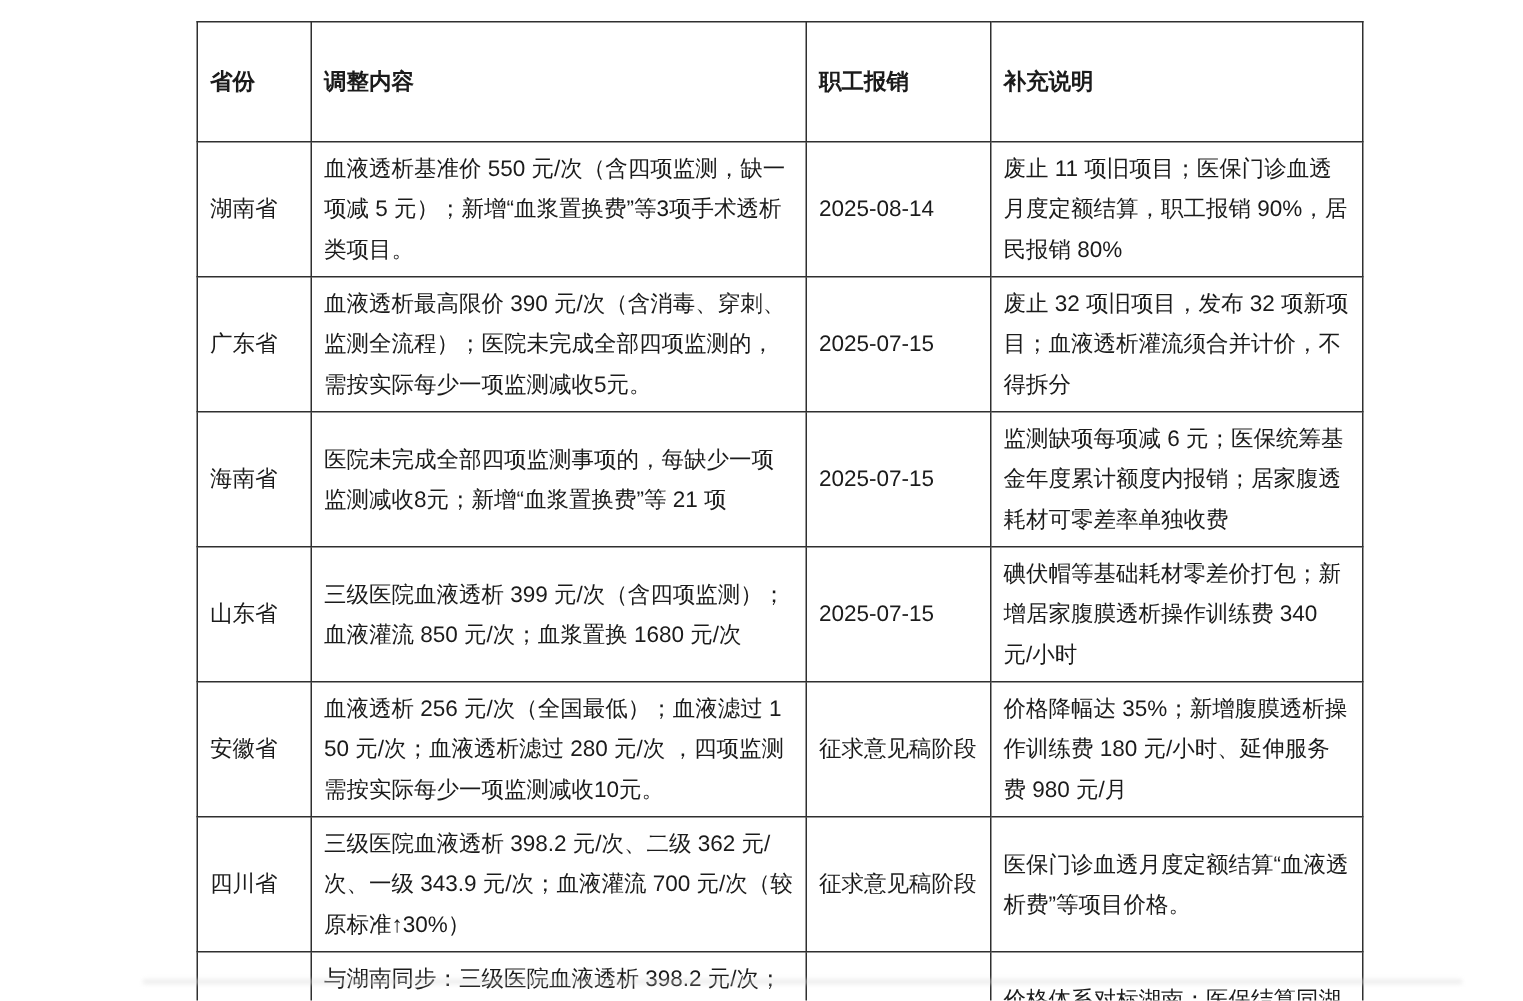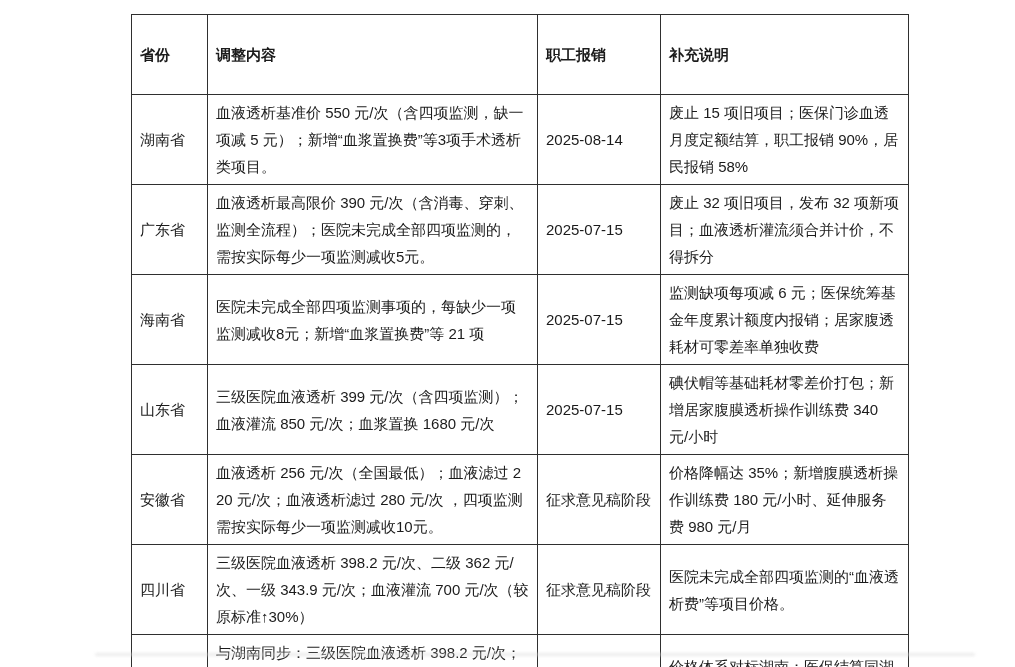--- a/index.html
+++ b/index.html
@@ -80,21 +80,21 @@
         <th>调整内容</th>
         <th>职工报销</th>
         <th>补充说明</th>
       </tr>
     </thead>
     <tbody>
       <tr class="r0">
         <td class="province">湖南省</td>
         <td class="content">血液透析基准价 550 元/次（含四项监测，缺一项减 5 元）；新增“血浆置换费”等3项手术透析类项目。</td>
         <td class="time">2025-08-14</td>
-        <td class="notes">废止 15 项旧项目；医保门诊血透月度定额结算，职工报销 90%，居民报销 58%</td>
+        <td class="notes">废止 11 项旧项目；医保门诊血透月度定额结算，职工报销 90%，居民报销 80%</td>
       </tr>
       <tr class="r1">
         <td class="province">广东省</td>
         <td class="content">血液透析最高限价 390 元/次（含消毒、穿刺、监测全流程）；医院未完成全部四项监测的，需按实际每少一项监测减收5元。</td>
         <td class="time">2025-07-15</td>
         <td class="notes">废止 32 项旧项目，发布 32 项新项目；血液透析灌流须合并计价，不得拆分</td>
       </tr>
       <tr class="r2">
         <td class="province">海南省</td>
         <td class="content">医院未完成全部四项监测事项的，每缺少一项监测减收8元；新增“血浆置换费”等 21 项</td>
@@ -102,29 +102,29 @@
         <td class="notes">监测缺项每项减 6 元；医保统筹基金年度累计额度内报销；居家腹透耗材可零差率单独收费</td>
       </tr>
       <tr class="r3">
         <td class="province">山东省</td>
         <td class="content">三级医院血液透析 399 元/次（含四项监测）；血液灌流 850 元/次；血浆置换 1680 元/次</td>
         <td class="time">2025-07-15</td>
         <td class="notes">碘伏帽等基础耗材零差价打包；新增居家腹膜透析操作训练费 340 元/小时</td>
       </tr>
       <tr class="r4">
         <td class="province">安徽省</td>
-        <td class="content">血液透析 256 元/次（全国最低）；血液滤过 220 元/次；血液透析滤过 280 元/次 ，四项监测需按实际每少一项监测减收10元。</td>
+        <td class="content">血液透析 256 元/次（全国最低）；血液滤过 150 元/次；血液透析滤过 280 元/次 ，四项监测需按实际每少一项监测减收10元。</td>
         <td class="time">征求意见稿阶段</td>
         <td class="notes">价格降幅达 35%；新增腹膜透析操作训练费 180 元/小时、延伸服务费 980 元/月</td>
       </tr>
       <tr class="r5">
         <td class="province">四川省</td>
         <td class="content">三级医院血液透析 398.2 元/次、二级 362 元/次、一级 343.9 元/次；血液灌流 700 元/次（较原标准↑30%）</td>
         <td class="time">征求意见稿阶段</td>
-        <td class="notes">医院未完成全部四项监测的“血液透析费”等项目价格。</td>
+        <td class="notes">医保门诊血透月度定额结算“血液透析费”等项目价格。</td>
       </tr>
       <tr class="r6">
         <td class="province">重庆市</td>
         <td class="content">与湖南同步：三级医院血液透析 398.2 元/次；医院未完成全部四项监测的，需按实际每少一项监测减收8元（减收按比例浮动）。</td>
         <td class="time">2025-08-01</td>
         <td class="notes">价格体系对标湖南；医保结算同湖南模式</td>
       </tr>
     </tbody>
   </table>
   <div class="shadow-artifact"></div>

